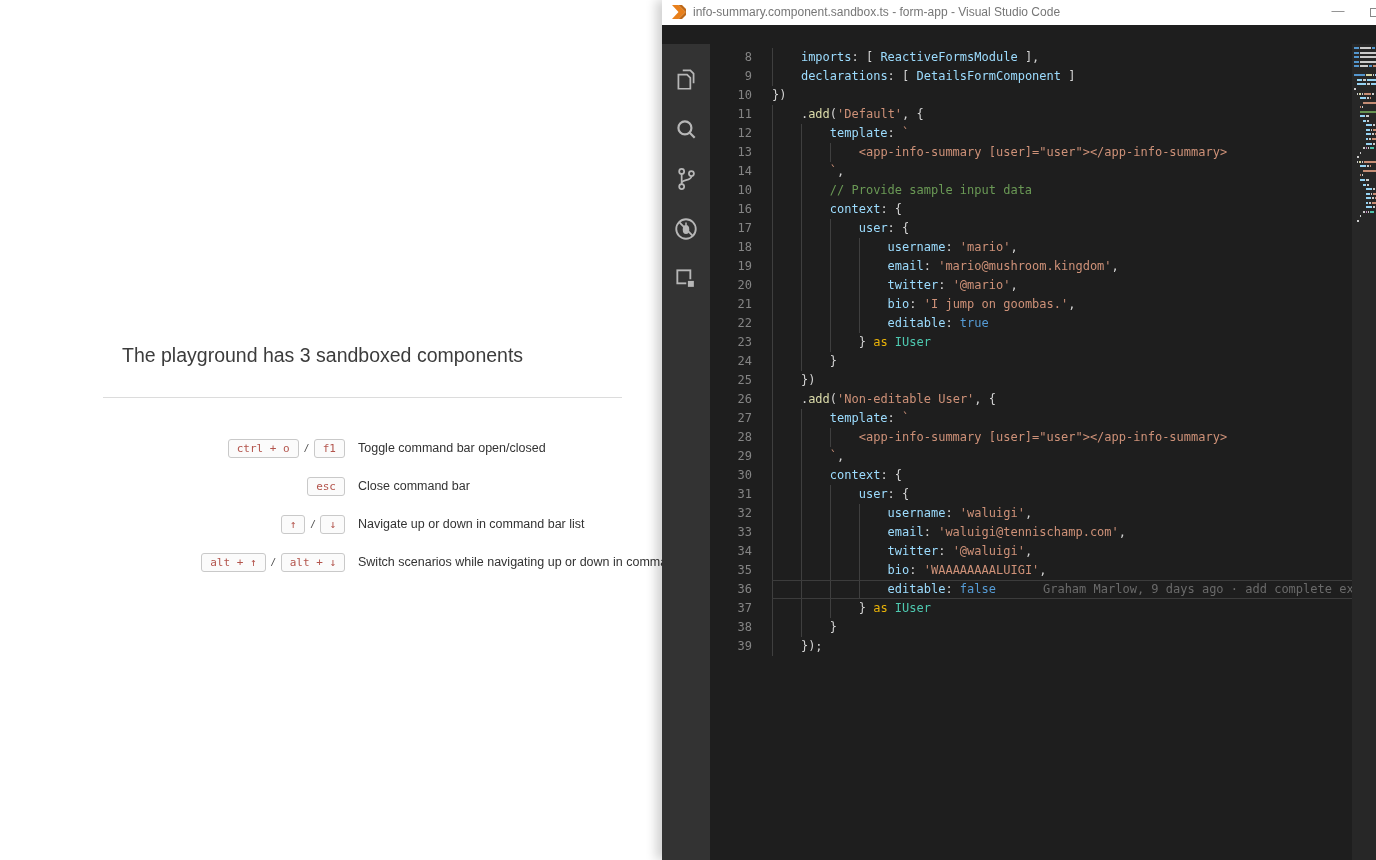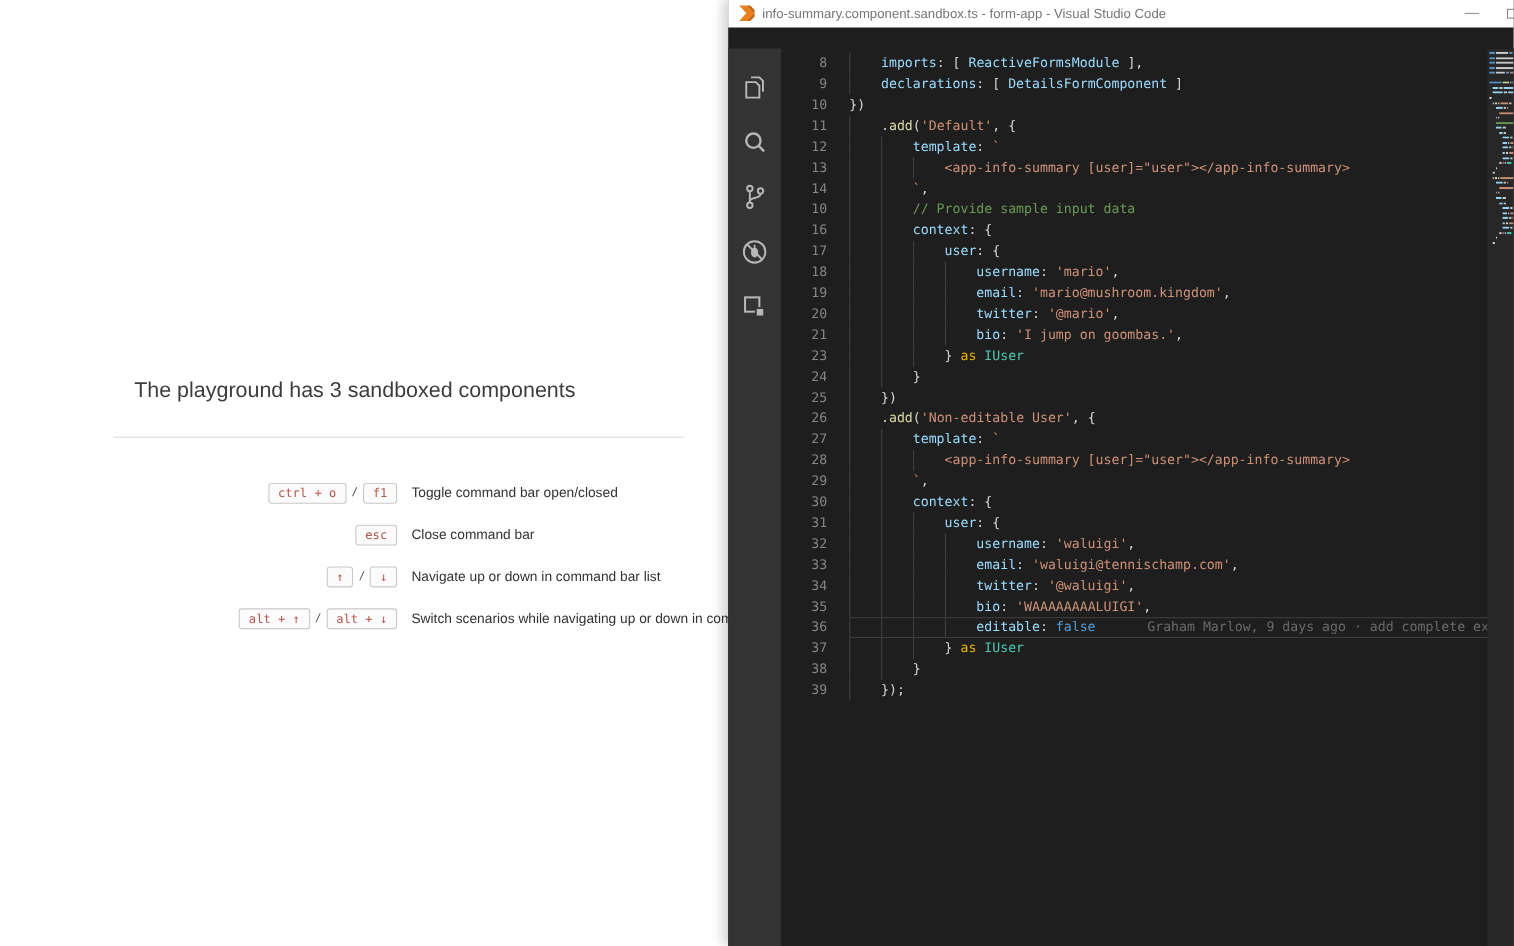--- a/index.html
+++ b/index.html
@@ -3,21 +3,21 @@
 <meta charset="utf-8">
 <style>
   * { box-sizing: border-box; }
   html,body { margin:0; padding:0; width:1376px; height:860px; overflow:hidden;
               font-family:"Liberation Sans", sans-serif; background:#ffffff; }
 
   
   .left-pane { position:absolute; left:0; top:0; width:662px; height:860px; background:#ffffff; overflow:hidden; }
   .pg-heading { position:absolute; left:122px; top:344px; font-size:19.5px; color:#3c3c3c; white-space:nowrap; }
   .pg-divider { position:absolute; left:103px; top:397px; width:519px; height:1px; background:#dcdcdc; }
-  .shortcuts { position:absolute; left:16px; top:429px; width:900px; }
+  .shortcuts { position:absolute; left:0; top:429px; width:900px; }
   .shortcut-row { display:flex; align-items:center; height:38px; }
   .keys { width:345px; display:flex; justify-content:flex-end; align-items:center; gap:6px; flex:none; }
   .kbd { font-family:"DejaVu Sans Mono", monospace; font-size:11px; color:#b3544c;
          background:#fbfbfb; border:1px solid #c9c9c9; border-radius:3px; padding:2px 8px;
          line-height:13px; white-space:pre; }
   .key-sep { font-size:11px; color:#444; font-style:italic; }
   .shortcut-desc { margin-left:13px; font-size:12.5px; color:#333; white-space:nowrap; }
 
   
   .vscode { position:absolute; left:662px; top:0; width:714px; height:860px;
@@ -219,20 +219,24 @@
               <span class="ln">19</span>
               <span class="line-content"><span class="guide" style="left: 0px;"></span><span class="guide" style="left: 28.88px;"></span><span class="guide" style="left: 57.76px;"></span><span class="guide" style="left: 86.64px;"></span><span>                </span><span class="tk-prop">email</span><span class="tk-plain">: </span><span class="tk-string">'mario@mushroom.kingdom'</span><span class="tk-plain">,</span></span>
             </div>
             <div class="code-row">
               <span class="ln">20</span>
               <span class="line-content"><span class="guide" style="left: 0px;"></span><span class="guide" style="left: 28.88px;"></span><span class="guide" style="left: 57.76px;"></span><span class="guide" style="left: 86.64px;"></span><span>                </span><span class="tk-prop">twitter</span><span class="tk-plain">: </span><span class="tk-string">'@mario'</span><span class="tk-plain">,</span></span>
             </div>
             <div class="code-row">
               <span class="ln">21</span>
               <span class="line-content"><span class="guide" style="left: 0px;"></span><span class="guide" style="left: 28.88px;"></span><span class="guide" style="left: 57.76px;"></span><span class="guide" style="left: 86.64px;"></span><span>                </span><span class="tk-prop">bio</span><span class="tk-plain">: </span><span class="tk-string">'I jump on goombas.'</span><span class="tk-plain">,</span></span>
+            </div>
+            <div class="code-row">
+              <span class="ln">22</span>
+              <span class="line-content"><span class="guide" style="left: 0px;"></span><span class="guide" style="left: 28.88px;"></span><span class="guide" style="left: 57.76px;"></span><span class="guide" style="left: 86.64px;"></span><span>                </span><span class="tk-prop">editable</span><span class="tk-plain">: </span><span class="tk-kw">true</span></span>
             </div>
             <div class="code-row">
               <span class="ln">23</span>
               <span class="line-content"><span class="guide" style="left: 0px;"></span><span class="guide" style="left: 28.88px;"></span><span class="guide" style="left: 57.76px;"></span><span>            </span><span class="tk-plain">} </span><span class="tk-kw2">as</span><span class="tk-plain"> </span><span class="tk-type">IUser</span></span>
             </div>
             <div class="code-row">
               <span class="ln">24</span>
               <span class="line-content"><span class="guide" style="left: 0px;"></span><span class="guide" style="left: 28.88px;"></span><span>        </span><span class="tk-plain">}</span></span>
             </div>
             <div class="code-row">

